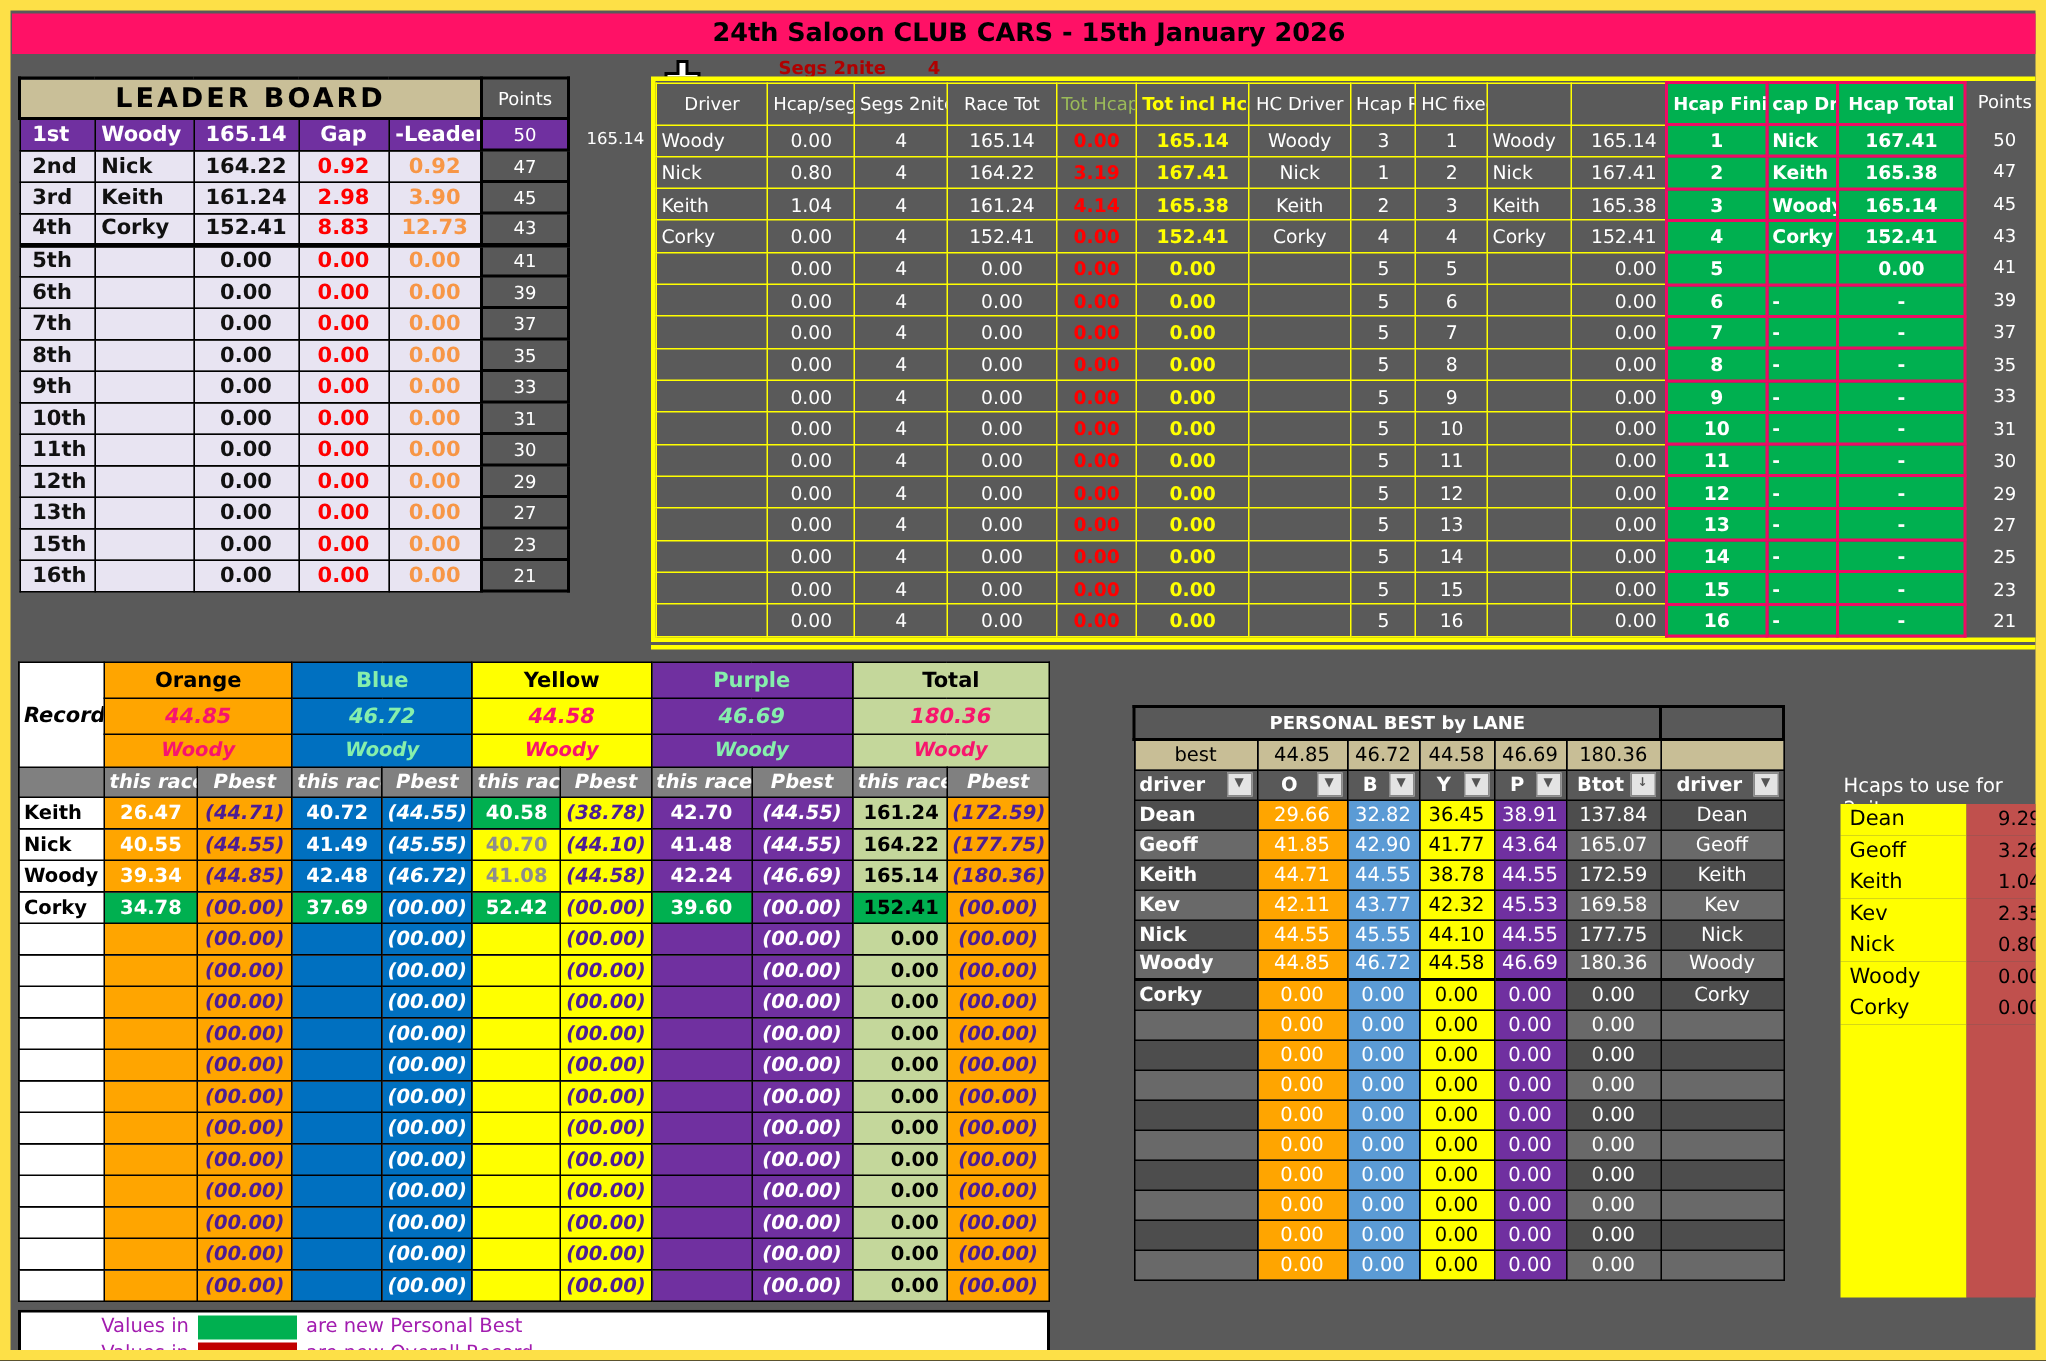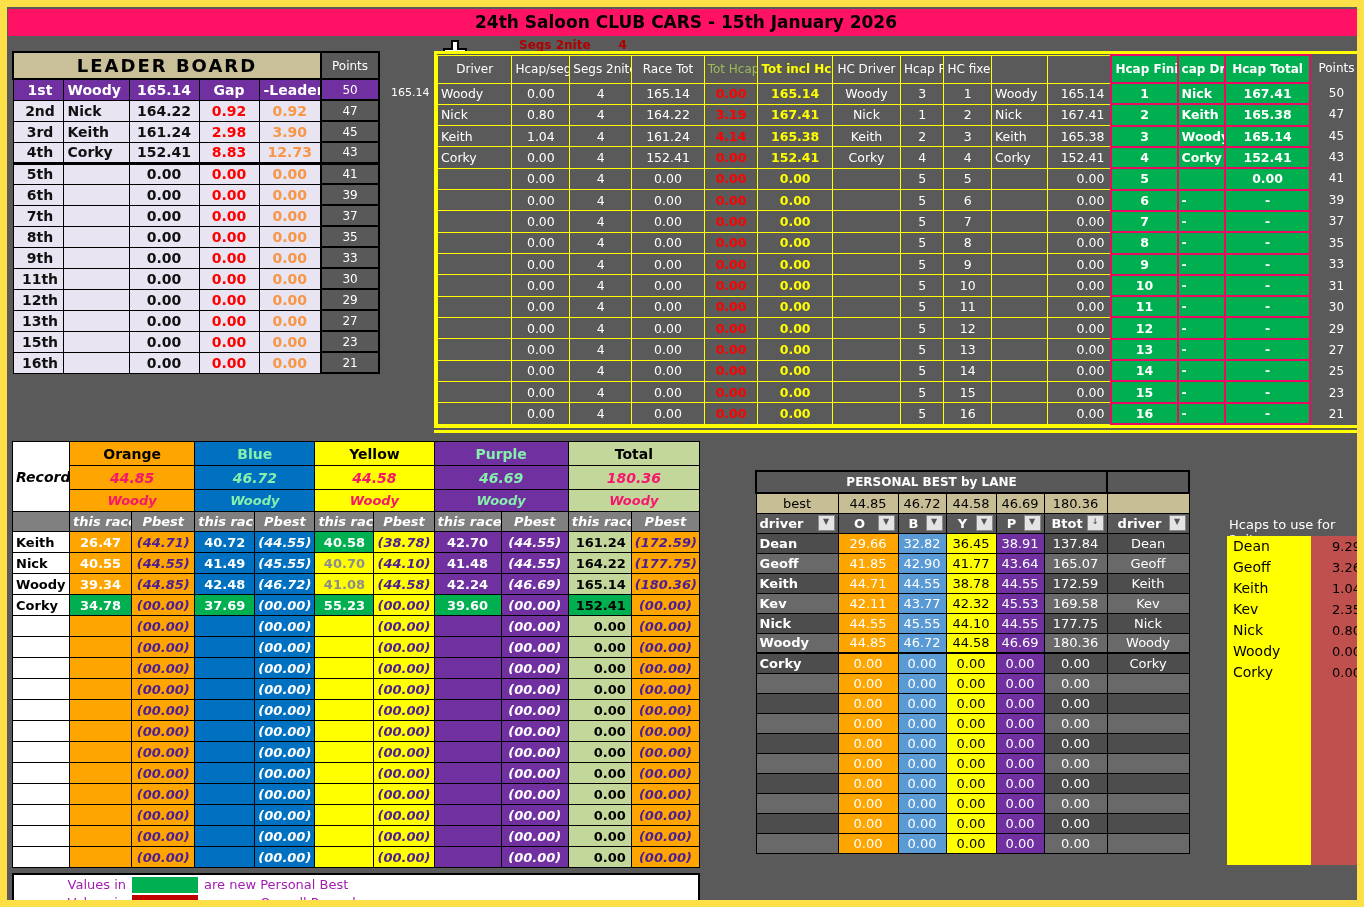--- a/index.html
+++ b/index.html
@@ -12,21 +12,21 @@
 
   
   table{border-collapse:collapse;table-layout:fixed;}
   .lb{position:absolute;left:5px;top:44px;width:366px;}
   .lb th,.lb td{border:1px solid #000;height:21px;padding:0 4px;box-sizing:border-box;
                 overflow:hidden;white-space:nowrap;}
   .lb .hdr{background:#c9bf98;color:#000;font-size:18px;font-weight:600;letter-spacing:2px;
            height:27px;text-align:center;border:2px solid #000;}
   .lb .phdr{background:#595959;color:#fff;font-size:12px;font-weight:normal;text-align:center;border:2px solid #000;}
   .lb td{font-size:14px;font-weight:bold;background:#e8e4f2;color:#111;}
-  .lb td.pos{text-align:center;padding-left:8px;}
+  .lb td.pos{text-align:left;padding-left:8px;}
   .lb td.name{text-align:left;}
   .lb td.score,.lb td.gap,.lb td.behind{text-align:center;}
   .lb td.gap{color:#f00;}
   .lb td.behind{color:#f79646;}
   .lb tr.first td{background:#7030a0;color:#fff;}
   .lb tr.first td.gap,.lb tr.first td.behind{color:#fff;}
   .lb td.pts{background:#595959;color:#fff;font-weight:normal;font-size:12px;text-align:center;border:2px solid #000;}
   .lb tr.sep td{border-top:3px solid #000;}
 
   
@@ -204,20 +204,28 @@
           <td class="behind">0.00</td>
           <td class="pts">35</td>
         </tr>
         <tr>
           <td class="pos">9th</td>
           <td class="name"></td>
           <td class="score">0.00</td>
           <td class="gap">0.00</td>
           <td class="behind">0.00</td>
           <td class="pts">33</td>
+        </tr>
+        <tr>
+          <td class="pos">10th</td>
+          <td class="name"></td>
+          <td class="score">0.00</td>
+          <td class="gap">0.00</td>
+          <td class="behind">0.00</td>
+          <td class="pts">31</td>
         </tr>
         <tr>
           <td class="pos">11th</td>
           <td class="name"></td>
           <td class="score">0.00</td>
           <td class="gap">0.00</td>
           <td class="behind">0.00</td>
           <td class="pts">30</td>
         </tr>
         <tr>
@@ -672,21 +680,21 @@
           <td class="rp L3">(46.69)</td>
           <td class="rv L4">165.14</td>
           <td class="rp L4p">(180.36)</td>
         </tr>
         <tr>
           <td class="nm">Corky</td>
           <td class="rv L0 grn">34.78</td>
           <td class="rp L0">(00.00)</td>
           <td class="rv L1 grn">37.69</td>
           <td class="rp L1">(00.00)</td>
-          <td class="rv L2 grn">55.23</td>
+          <td class="rv L2 grn">52.42</td>
           <td class="rp L2">(00.00)</td>
           <td class="rv L3 grn">39.60</td>
           <td class="rp L3">(00.00)</td>
           <td class="rv L4 grn">152.41</td>
           <td class="rp L4p">(00.00)</td>
         </tr>
         <tr>
           <td class="nm"></td>
           <td class="rv L0"></td>
           <td class="rp L0">(00.00)</td>

